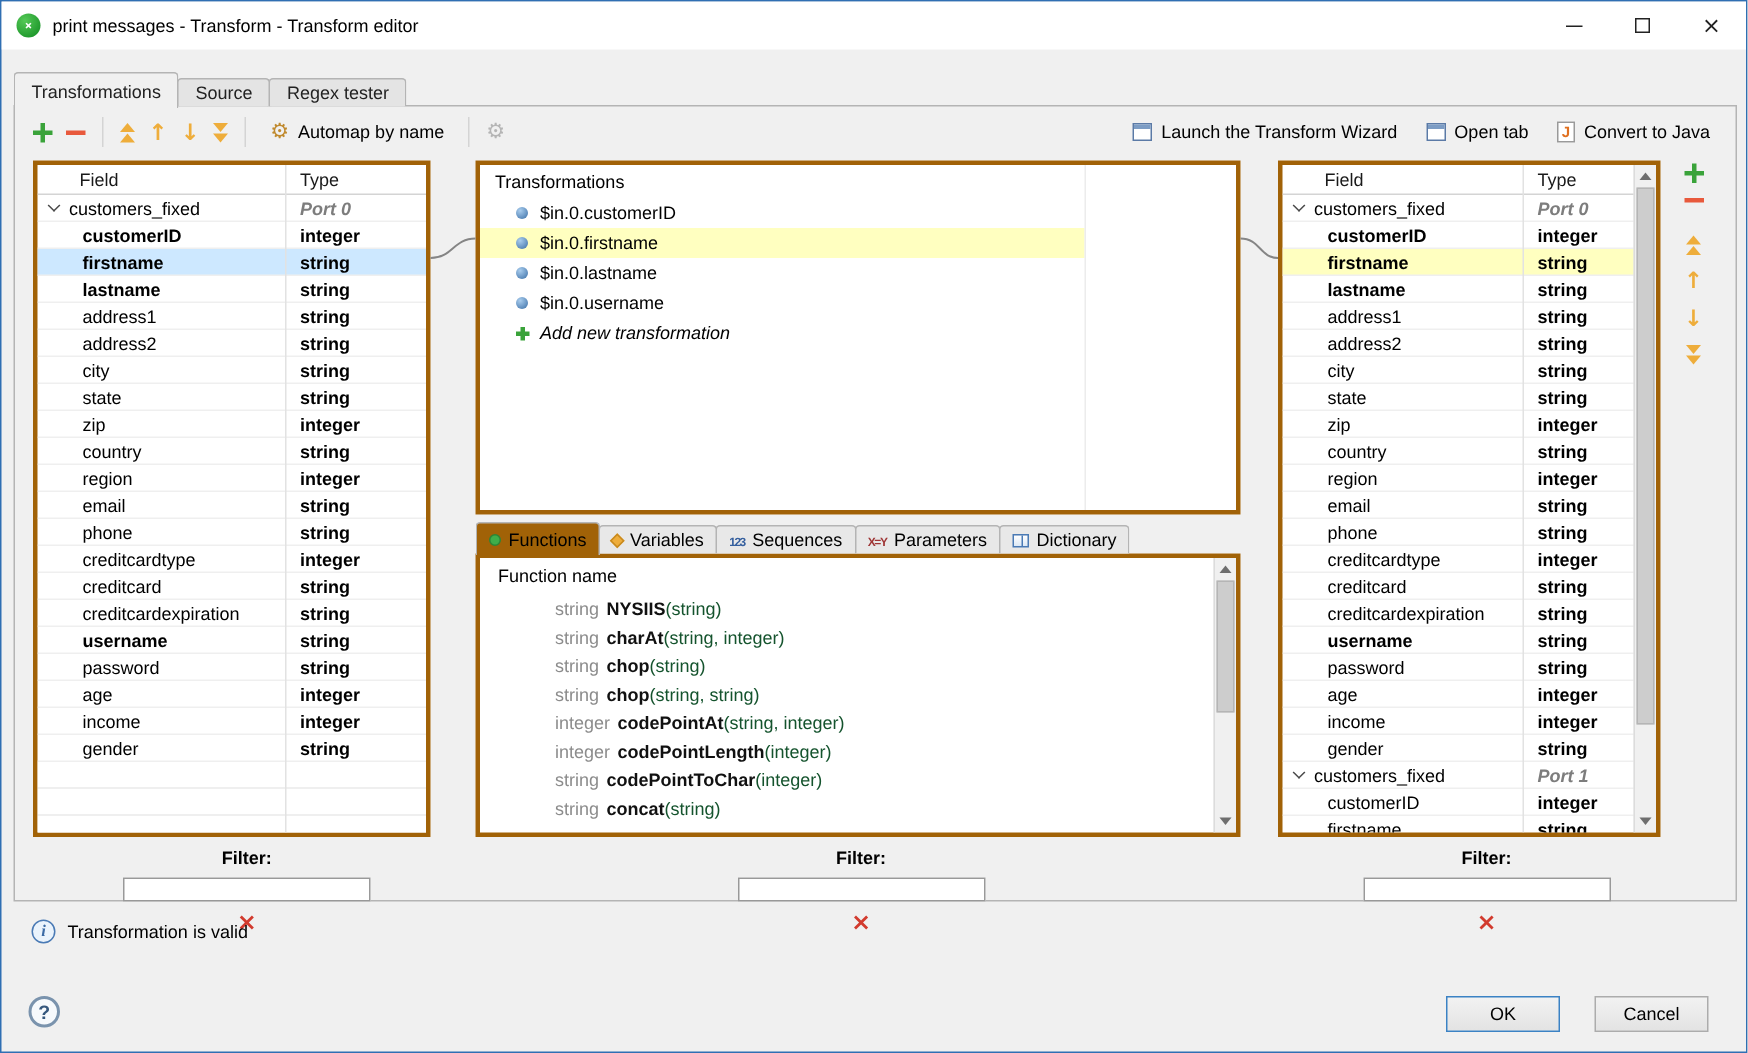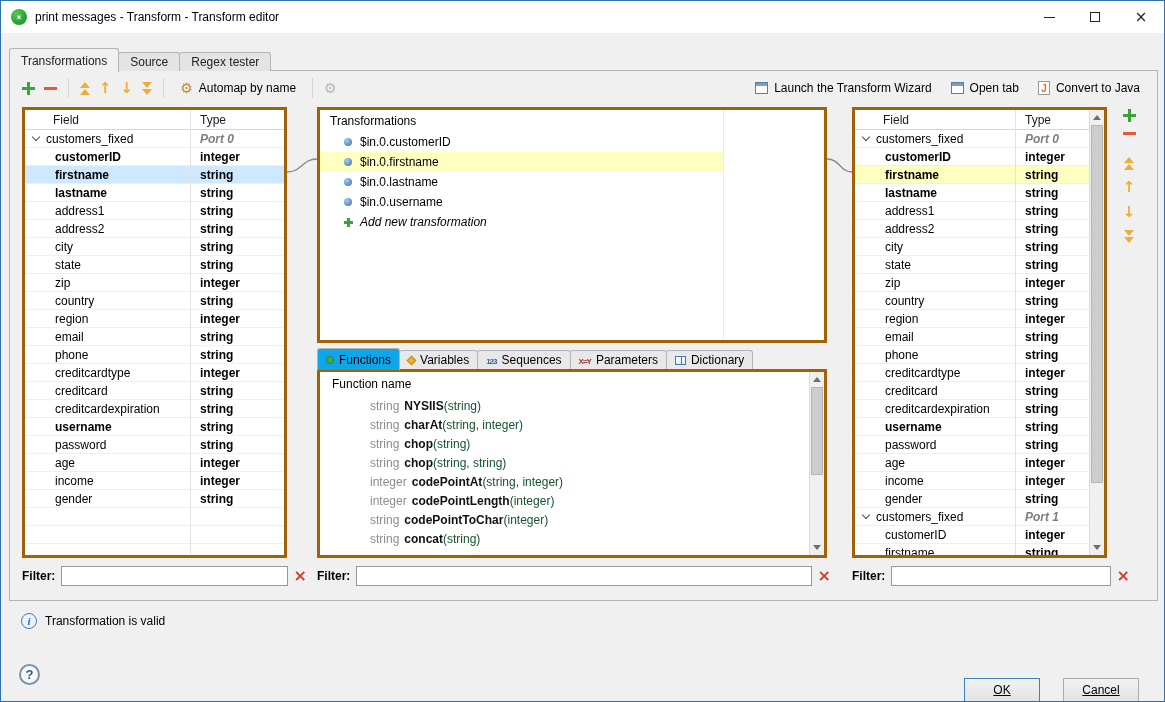--- a/index.html
+++ b/index.html
@@ -87,54 +87,54 @@
   .mhead { height:22px; display:flex; align-items:center; padding-left:10px; }
   .titem { height:20px; display:flex; align-items:center; padding-left:24px; }
   .titem.hl { background-image:linear-gradient(#ffffc0,#ffffc0); background-size:403px 100%; background-repeat:no-repeat; }
   .bullet { width:8px; height:8px; border-radius:50%; background:radial-gradient(circle at 35% 30%,#a9cdee,#3a6ea5); margin-right:8px; flex:none; }
   .addtext { font-style:italic; margin-left:7px; }
   .mdiv { position:absolute; left:403px; top:0; bottom:0; width:1px; background:#ececec; }
 
   
   .ftabs { position:absolute; left:307px; top:276px; height:22px; display:flex; align-items:flex-end; z-index:3; }
   .ftab { height:19px; padding:0 8px; display:flex; align-items:center; gap:5px; background:#e8e8e8; border:1px solid #b4b4b4; border-bottom:none; border-radius:3px 3px 0 0; margin-right:-1px; }
-  .ftab.active { height:22px; background:#0ea5e9; margin-bottom:-1px; z-index:4; }
+  .ftab.active { height:22px; background:#a16207; margin-bottom:-1px; z-index:4; }
   .ficon-functions { width:8px; height:8px; border-radius:50%; background:#3fae49; border:1px solid #2c8536; }
   .ficon-variables { width:7px; height:7px; background:#eead3b; border:1px solid #c88a1f; transform:rotate(45deg); }
   .ficon-seq::before { content:"123"; font-size:8px; font-weight:bold; color:#355f9e; letter-spacing:-1px; }
   .ficon-param::before { content:"X=Y"; font-size:8px; font-weight:bold; color:#9e3535; letter-spacing:-1px; }
   .ficon-dict { width:11px; height:9px; border:1px solid #4a7ab5; background:linear-gradient(#fff,#dce8f5); position:relative; }
   .ficon-dict::before { content:""; position:absolute; left:5px; top:0; bottom:0; width:1px; background:#4a7ab5; }
 
   .panel.funcs { left:307px; top:298px; width:510px; height:189px; z-index:2; }
   .fnhead { height:24px; display:flex; align-items:center; padding-left:12px; }
   .fgroup { height:20px; display:flex; align-items:center; padding-left:14px; }
   .frow { height:19px; display:flex; align-items:center; padding-left:50px; white-space:nowrap; }
   .ret  { color:#8c8c8c; margin-right:5px; }
   .fname{ color:#111; font-weight:bold; }
   .fargs{ color:#14532d; }
 
   
   .rtools { position:absolute; left:1105px; top:38px; width:28px; display:flex; flex-direction:column; align-items:center; }
   .rtools > * { margin-bottom:10px; }
 
   
-  .filter { position:absolute; top:494px; height:22px; display:flex; align-items:center; gap:6px; }
+  .filter { position:absolute; top:494px; height:22px; display:flex; align-items:center; gap:6px;flex-direction:column; }
   .filter.fl { left:12px;  width:285px; }
   .filter.fm { left:307px; width:514px; }
   .filter.fr { left:842px; width:278px; }
   .flabel { font-weight:bold; flex:none; }
   .finput { flex:1; height:20px; border:1px solid #999; background:#fff; padding:0 4px; font:12px "Liberation Sans",sans-serif; outline:none; }
   .fclear { color:#d23b2e; font-weight:bold; font-size:16px; line-height:1; font-family:"DejaVu Sans",sans-serif; flex:none; }
 
   
   .statusline { position:absolute; left:20px; top:612px; display:flex; align-items:center; gap:8px; }
   .info-icon { width:16px; height:16px; border-radius:50%; border:1px solid #4a7ab5; background:#eaf3fc; color:#3a6aa5; font-family:"Liberation Serif",serif; font-style:italic; font-weight:bold; font-size:11px; display:flex; align-items:center; justify-content:center; }
   .help-icon { position:absolute; left:18px; top:663px; width:21px; height:21px; border-radius:50%; border:2px solid #7a93ad; background:#f6f9fc; color:#35577d; font-weight:bold; font-size:13px; display:flex; align-items:center; justify-content:center; }
-  .btn { position:absolute; top:677px; width:76px; height:24px; background:linear-gradient(#f2f2f2,#e3e3e3); border:1px solid #acacac; display:flex; align-items:center; justify-content:center;text-decoration:underline; }
+  .btn { position:absolute; top:663px; width:76px; height:24px; background:linear-gradient(#f2f2f2,#e3e3e3); border:1px solid #acacac; display:flex; align-items:center; justify-content:center; }
   .btn.ok { left:963px; border-color:#3b82c4; }
   .btn.cancel { left:1062px; }
 
   .maplines { position:absolute; left:0; top:0; width:1149px; height:531px; z-index:6; pointer-events:none; }
 </style>
 </head>
 <body>
 
 <div class="window">
 

